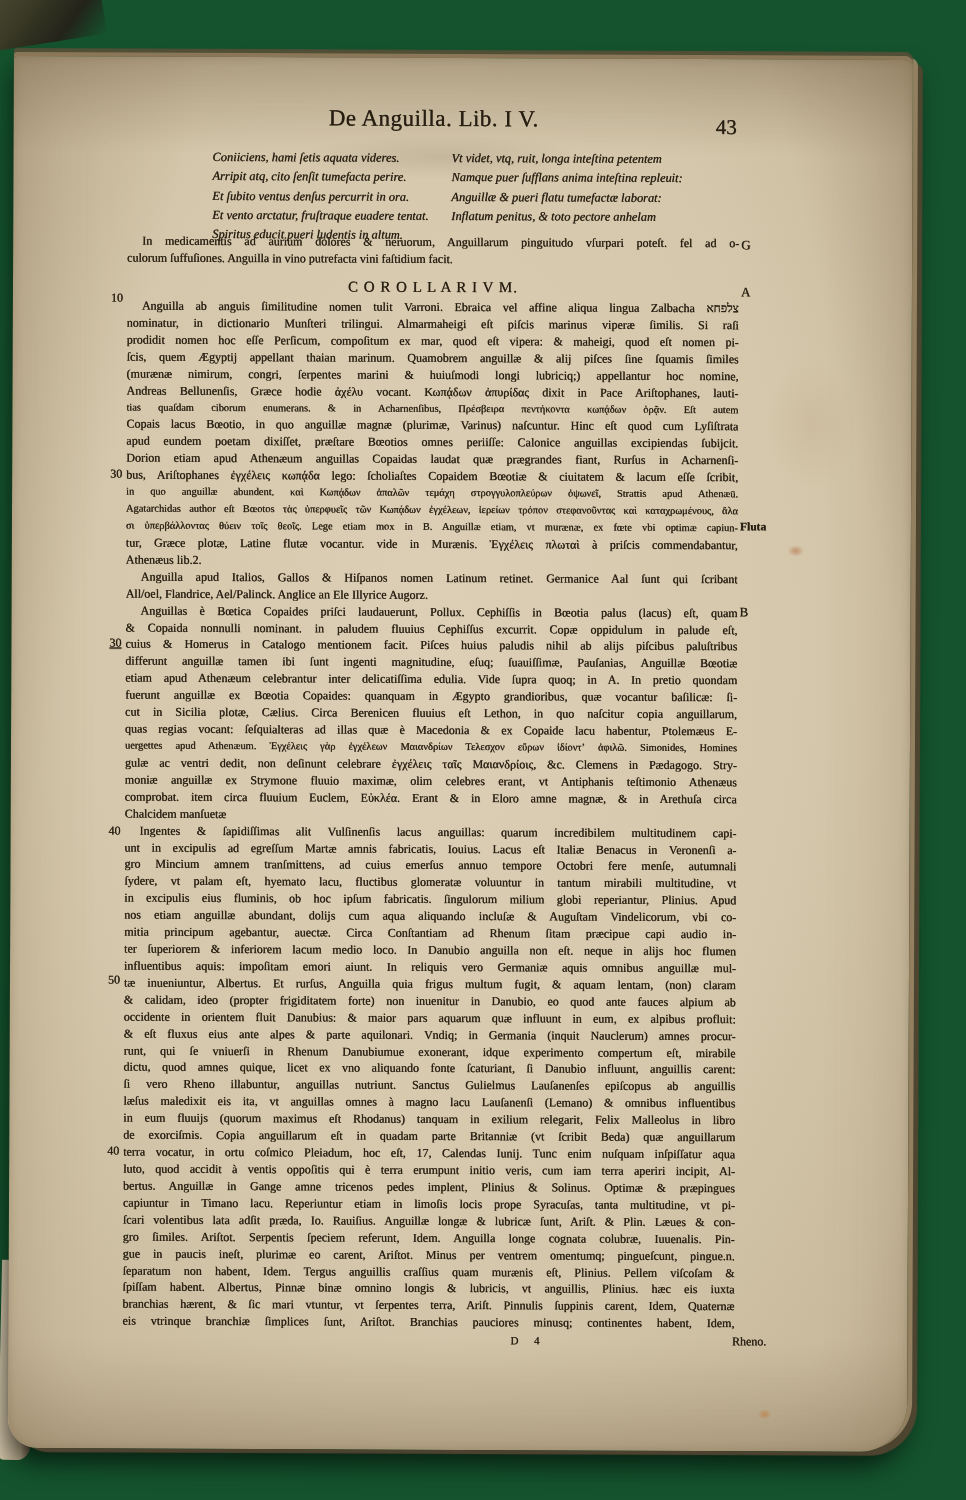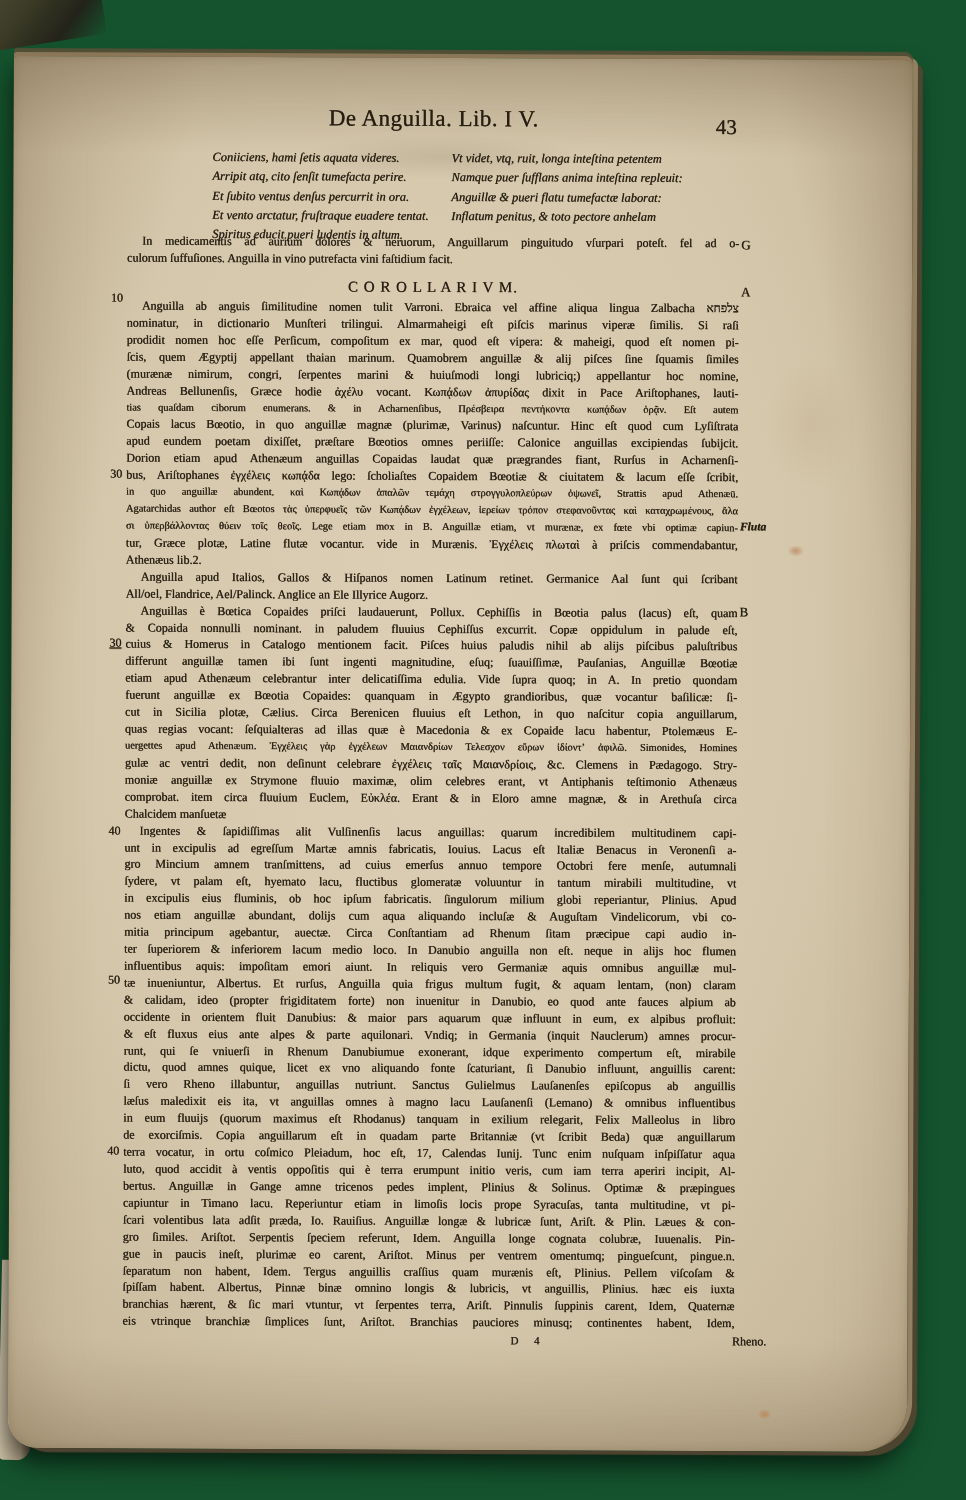--- a/index.html
+++ b/index.html
@@ -52,21 +52,21 @@
   .line.ind{text-indent:15px;}
   .line.sm{font-size:10.4px;}
   .intro{top:232px;font-size:12px;line-height:17.3px;}
   .section-heading{position:absolute;left:128px;top:277px;width:612px;text-align:center;
             font-size:15px;letter-spacing:1px;}
   .bodytext{top:297px;font-size:12px;line-height:16.92px;}
   .margin-col{position:absolute;top:0;height:1500px;font-size:12px;}
   .margin-col .line{position:absolute;width:100%;}
   .line-numbers{left:96px;width:28px;text-align:right;}
   .margin-notes{left:742px;width:34px;text-align:left;font-size:13px;}
-  .margin-notes .line.it{font-style:italic;font-size:11.5px;font-weight:bold;}
+  .margin-notes .line.it{font-size:11.5px;font-weight:bold;}
   .signature-mark{position:absolute;left:516px;top:1332px;font-size:11px;word-spacing:13px;}
   .catchword{position:absolute;left:700px;top:1331px;width:72px;text-align:right;font-size:12px;}
 </style>
 </head>
 <body>
 
 <div class="stage">
   <div class="binding-cloth"></div>
   <div class="under-page"></div>
 

